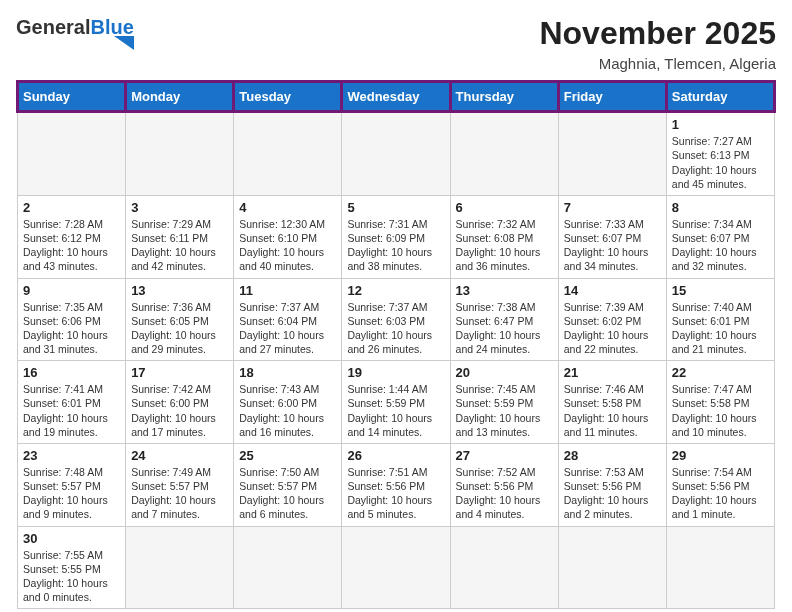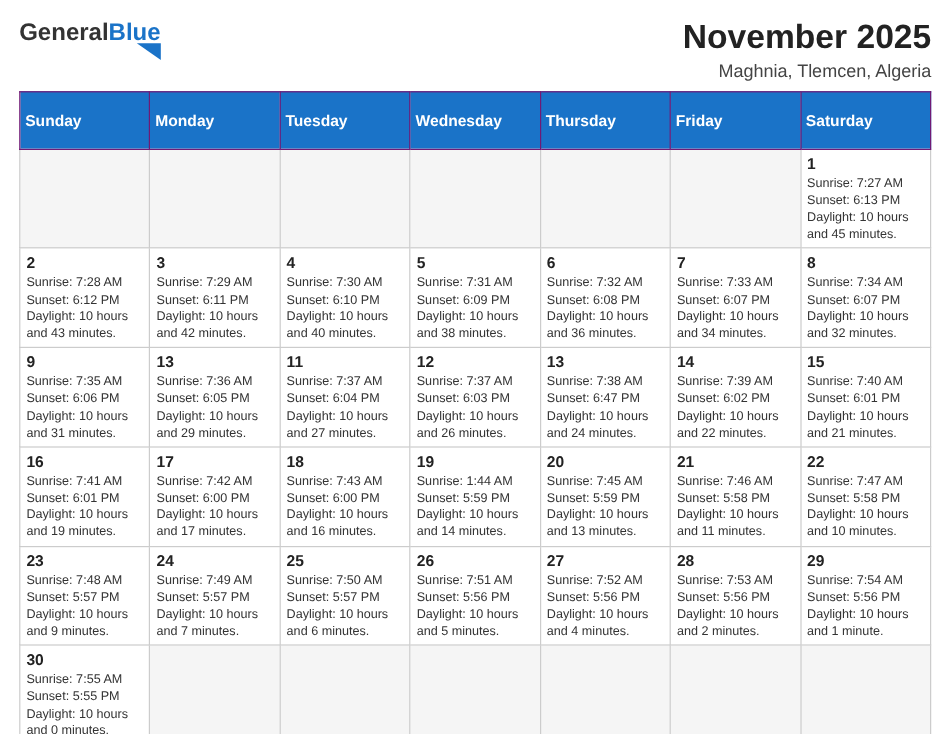--- a/index.html
+++ b/index.html
@@ -21,43 +21,43 @@
     }
     .logo {
       display: flex;
       align-items: center;
       gap: 4px;
     }
     .title-block {
       text-align: right;
     }
     .cal-title {
-      font-size: 28px;
+      font-size: 32px;
       font-weight: bold;
       color: #222;
       line-height: 1.1;
     }
     .cal-subtitle {
       font-size: 15px;
       color: #444;
       margin-top: 4px;
     }
     .calendar {
       width: 100%;
       border-collapse: collapse;
       border: 1px solid #ccc;
     }
     .calendar th {
       background: #1a73c8;
       color: #fff;
       font-size: 13px;
       font-weight: bold;
-      padding: 16px 4px;
+      padding: 6px 4px;
       text-align: left;
-      border: 1px solid #701a75;
+      border: 3px solid #701a75;
     }
     .calendar td {
       border: 1px solid #ccc;
       vertical-align: top;
       padding: 4px 5px;
       width: 108px;
       min-height: 80px;
       background: #fff;
     }
     .calendar td.empty {
@@ -133,21 +133,21 @@
 Daylight: 10 hours and 43 minutes.</div>
           </td>
           <td>
             <span class="day-num">3</span>
             <div class="day-info">Sunrise: 7:29 AM
 Sunset: 6:11 PM
 Daylight: 10 hours and 42 minutes.</div>
           </td>
           <td>
             <span class="day-num">4</span>
-            <div class="day-info">Sunrise: 7:30 AM
+            <div class="day-info">Sunrise: 12:30 AM
 Sunset: 6:10 PM
 Daylight: 10 hours and 40 minutes.</div>
           </td>
           <td>
             <span class="day-num">5</span>
             <div class="day-info">Sunrise: 7:31 AM
 Sunset: 6:09 PM
 Daylight: 10 hours and 38 minutes.</div>
           </td>
           <td>

